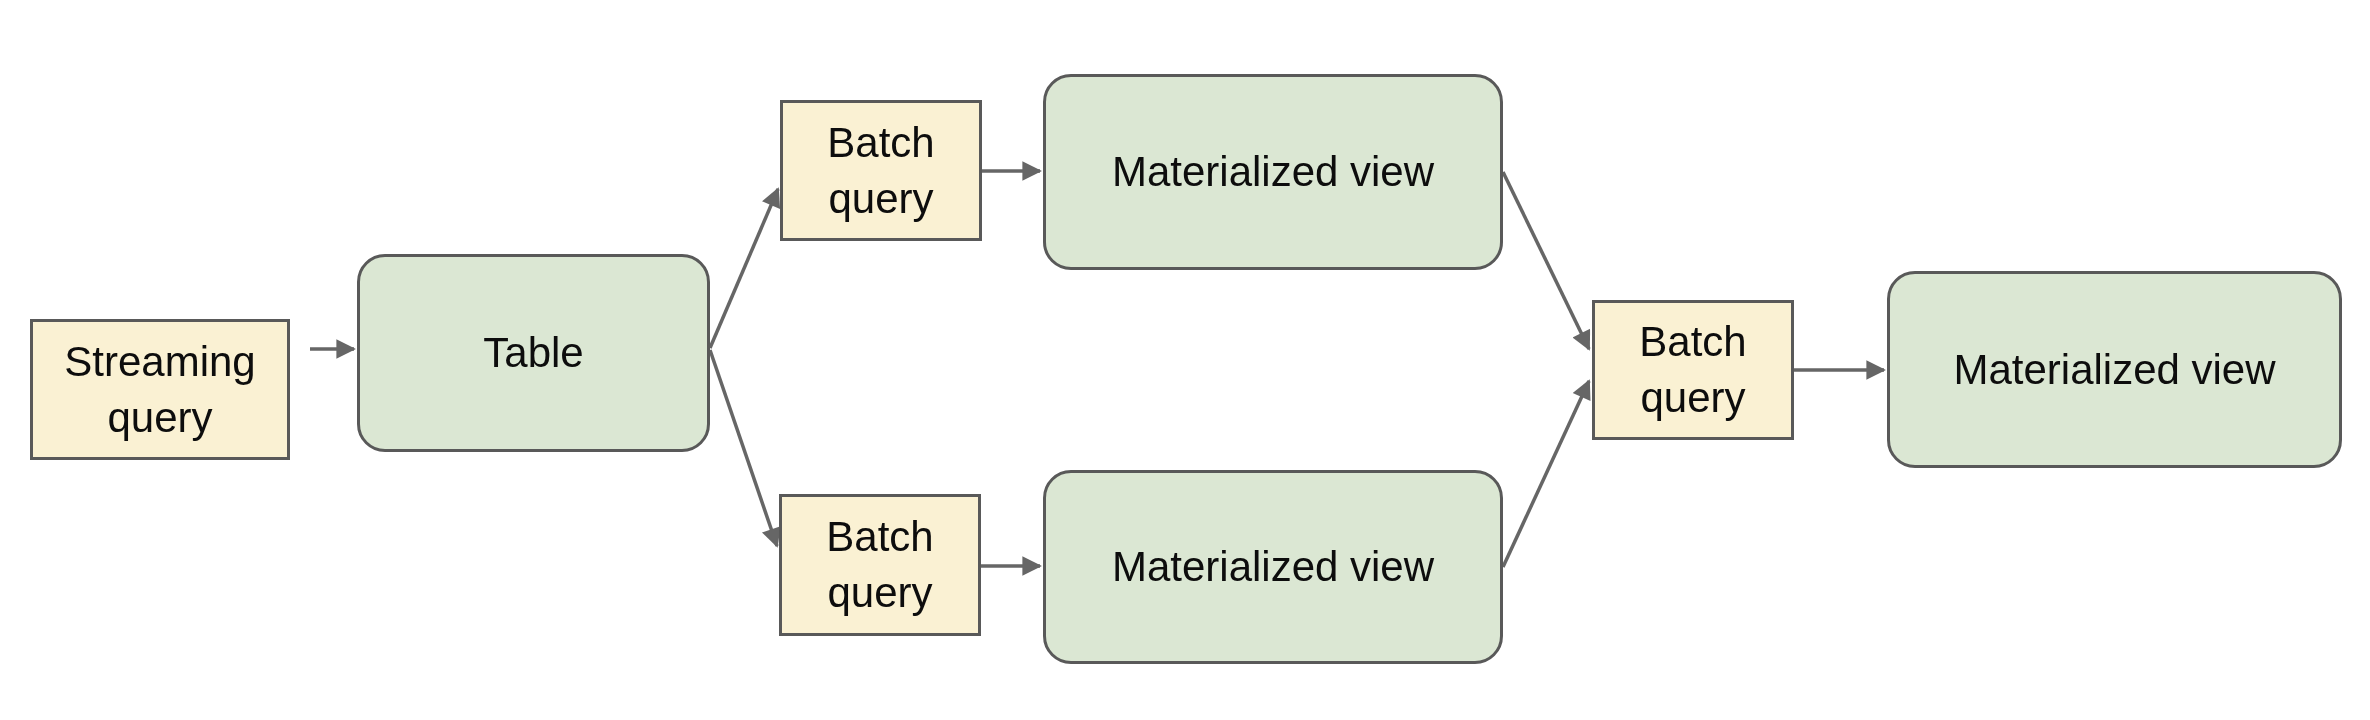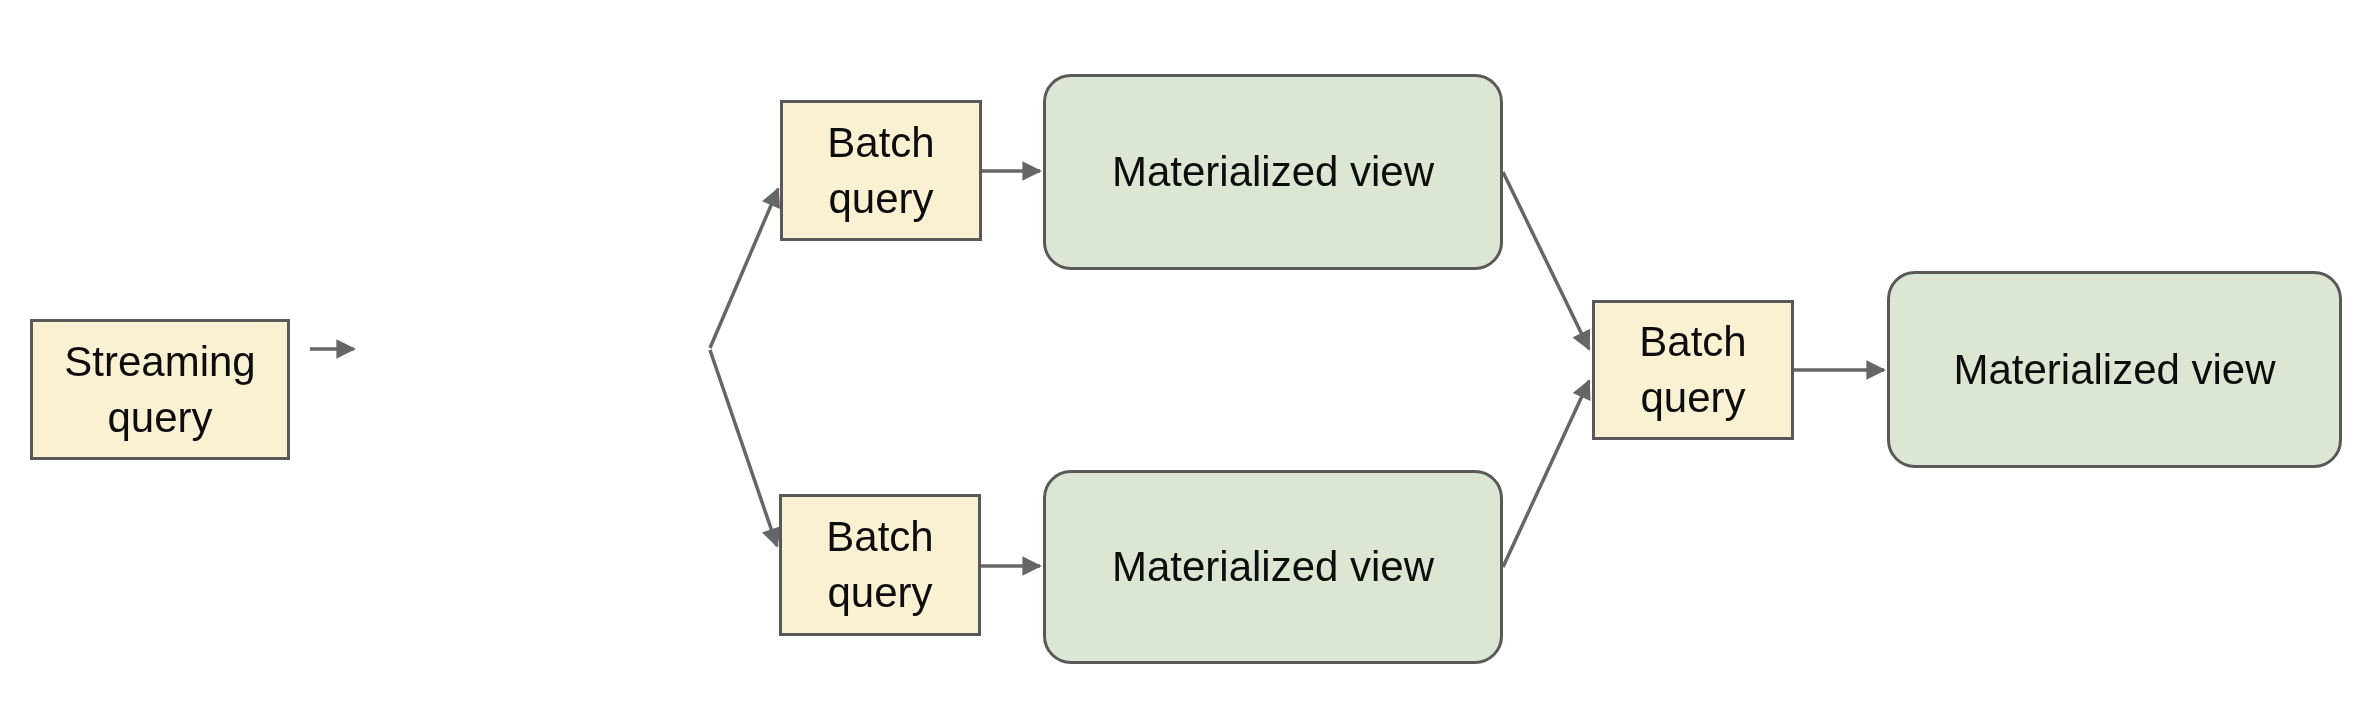--- a/index.html
+++ b/index.html
@@ -73,20 +73,23 @@
     <line class="edge" x1="981" y1="566" x2="1040" y2="566" marker-end="url(#arrowhead)"></line>
     <line class="edge" x1="1503" y1="172" x2="1589" y2="349" marker-end="url(#arrowhead)"></line>
     <line class="edge" x1="1503" y1="567" x2="1589" y2="381" marker-end="url(#arrowhead)"></line>
     <line class="edge" x1="1794" y1="370" x2="1884" y2="370" marker-end="url(#arrowhead)"></line>
   </svg>
 
   <div class="node node--query" style="left:30px; top:278px; width:260px; height:141px;margin-top:41px;">
     <span class="node-label">Streaming query</span>
   </div>
 
+  <div class="node node--entity" style="left:357px; top:254px; width:353px; height:198px;">
+    <span class="node-label">Table</span>
+  </div>
 
   <div class="node node--query" style="left:780px; top:100px; width:202px; height:141px;">
     <span class="node-label">Batch query</span>
   </div>
 
   <div class="node node--entity" style="left:1043px; top:74px; width:460px; height:196px;">
     <span class="node-label">Materialized view</span>
   </div>
 
   <div class="node node--query" style="left:779px; top:494px; width:202px; height:142px;">

